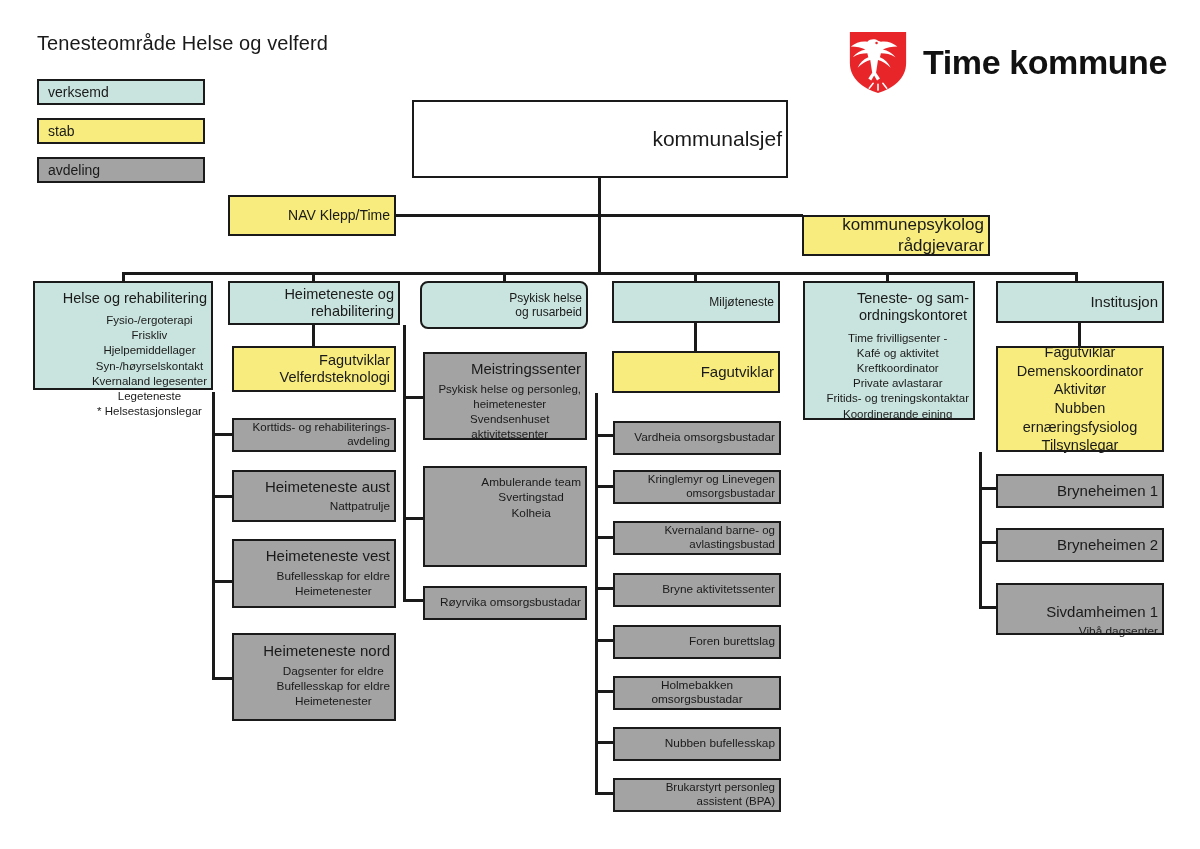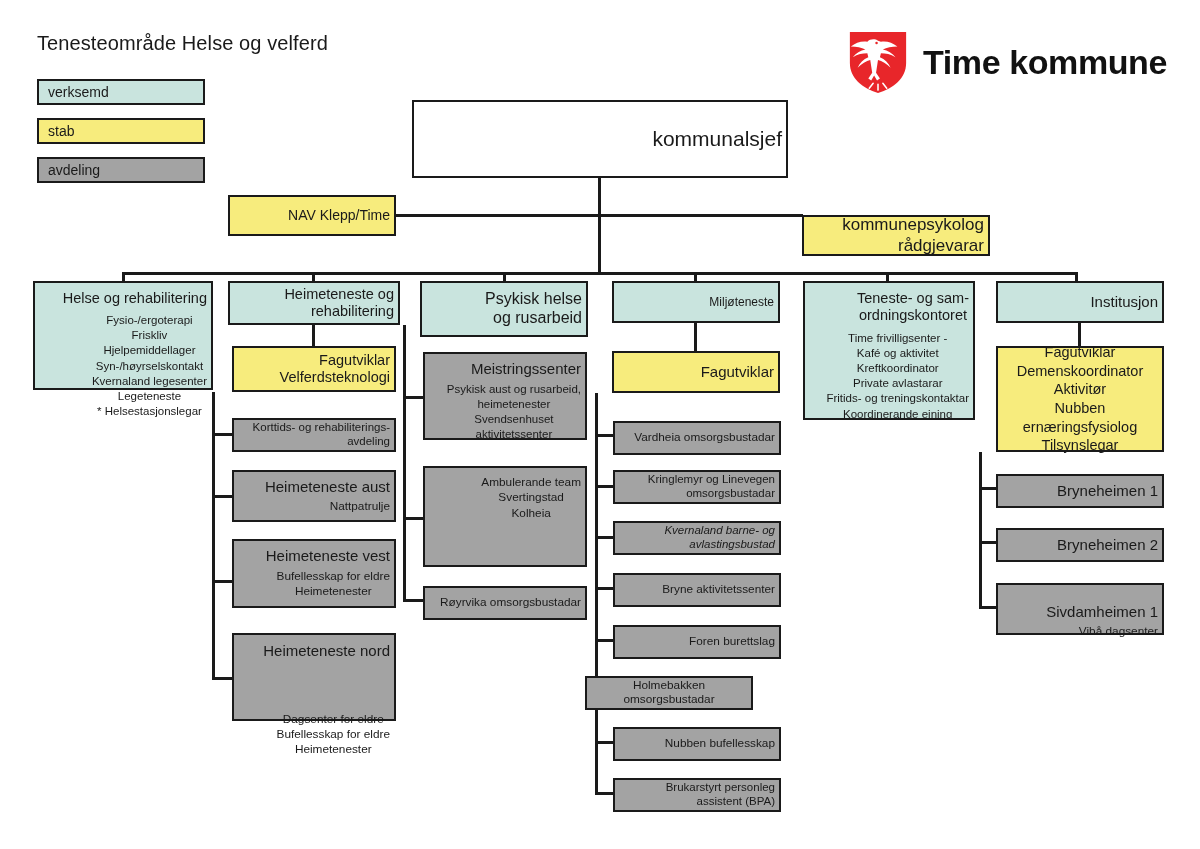--- a/index.html
+++ b/index.html
@@ -152,44 +152,44 @@
   </div>
 
   <div class="node c-gray" style="left:232px;top:539px;width:164px;height:69px;justify-content:flex-start;padding-top:6px;">
     <div class="ttl" style="font-size:15px;margin-bottom:4px;">Heimeteneste vest</div>
     <div class="sub" style="font-size:11.8px;line-height:1.3;">
       <div>Bufellesskap for eldre</div>
       <div>Heimetenester</div>
     </div>
   </div>
 
-  <div class="node c-gray" style="left:232px;top:633px;width:164px;height:88px;justify-content:flex-start;padding-top:7px;gap:48px;">
+  <div class="node c-gray" style="left:232px;top:633px;width:164px;height:88px;justify-content:flex-start;padding-top:7px;">
     <div class="ttl" style="font-size:15px;margin-bottom:4px;">Heimeteneste nord</div>
     <div class="sub" style="font-size:11.8px;line-height:1.3;">
       <div>Dagsenter for eldre</div>
       <div>Bufellesskap for eldre</div>
       <div>Heimetenester</div>
     </div>
   </div>
 
-  <div class="node c-teal" style="left:420px;top:281px;width:168px;height:56px;font-size:16px;">
+  <div class="node c-teal" style="left:420px;top:281px;width:168px;height:48px;font-size:12px;border-radius:8px;">
     <div class="ttl">Psykisk helse</div>
     <div class="ttl">og rusarbeid</div>
   </div>
 
   <div class="ln" style="left:403px;top:325px;width:3px;height:277px;"></div>
   <div class="ln" style="left:403px;top:325px;width:3px;height:3px;"></div>
   <div class="ln" style="left:403px;top:396px;width:20px;height:3px;"></div>
   <div class="ln" style="left:403px;top:517px;width:20px;height:3px;"></div>
   <div class="ln" style="left:403px;top:599px;width:20px;height:3px;"></div>
 
   <div class="node c-gray" style="left:423px;top:352px;width:164px;height:88px;justify-content:flex-start;padding-top:6px;">
     <div class="ttl" style="font-size:15px;margin-bottom:4px;">Meistringssenter</div>
     <div class="sub" style="font-size:11.5px;line-height:1.3;">
-      <div>Psykisk aust og rusarbeid,</div>
+      <div>Psykisk helse og personleg,</div>
       <div>heimetenester</div>
       <div>Svendsenhuset</div>
       <div>aktivitetssenter</div>
     </div>
   </div>
 
   <div class="node c-gray" style="left:423px;top:466px;width:164px;height:101px;justify-content:flex-start;padding-top:7px;">
     <div class="sub" style="font-size:11.8px;line-height:1.3;">
       <div>Ambulerande team</div>
       <div>Svertingstad</div>
@@ -219,31 +219,31 @@
   <div class="ln" style="left:595px;top:741px;width:18px;height:3px;"></div>
   <div class="ln" style="left:595px;top:792px;width:18px;height:3px;"></div>
 
   <div class="node c-gray" style="left:613px;top:421px;width:168px;height:29px;font-size:11.8px;">
     <div class="sub">Vardheia omsorgsbustadar</div>
   </div>
   <div class="node c-gray" style="left:613px;top:470px;width:168px;height:33px;font-size:11.5px;">
     <div class="sub">Kringlemyr og Linevegen</div>
     <div class="sub">omsorgsbustadar</div>
   </div>
-  <div class="node c-gray" style="left:613px;top:521px;width:168px;height:33px;font-size:11.5px;font-style:italic;">
+  <div class="node c-gray" style="left:613px;top:521px;width:168px;height:33px;font-size:11.5px;">
     <div class="sub">Kvernaland barne- og</div>
     <div class="sub">avlastingsbustad</div>
   </div>
   <div class="node c-gray" style="left:613px;top:573px;width:168px;height:30px;font-size:11.8px;">
     <div class="sub">Bryne aktivitetssenter</div>
   </div>
   <div class="node c-gray" style="left:613px;top:625px;width:168px;height:30px;font-size:11.8px;">
     <div class="sub">Foren burettslag</div>
   </div>
-  <div class="node c-gray" style="left:585px;top:676px;width:168px;height:30px;font-size:11.8px;">
+  <div class="node c-gray" style="left:613px;top:676px;width:168px;height:30px;font-size:11.8px;">
     <div class="sub">Holmebakken omsorgsbustadar</div>
   </div>
   <div class="node c-gray" style="left:613px;top:727px;width:168px;height:30px;font-size:11.8px;">
     <div class="sub">Nubben bufellesskap</div>
   </div>
   <div class="node c-gray" style="left:613px;top:778px;width:168px;height:33px;font-size:11.5px;">
     <div class="sub">Brukarstyrt personleg</div>
     <div class="sub">assistent (BPA)</div>
   </div>
 

